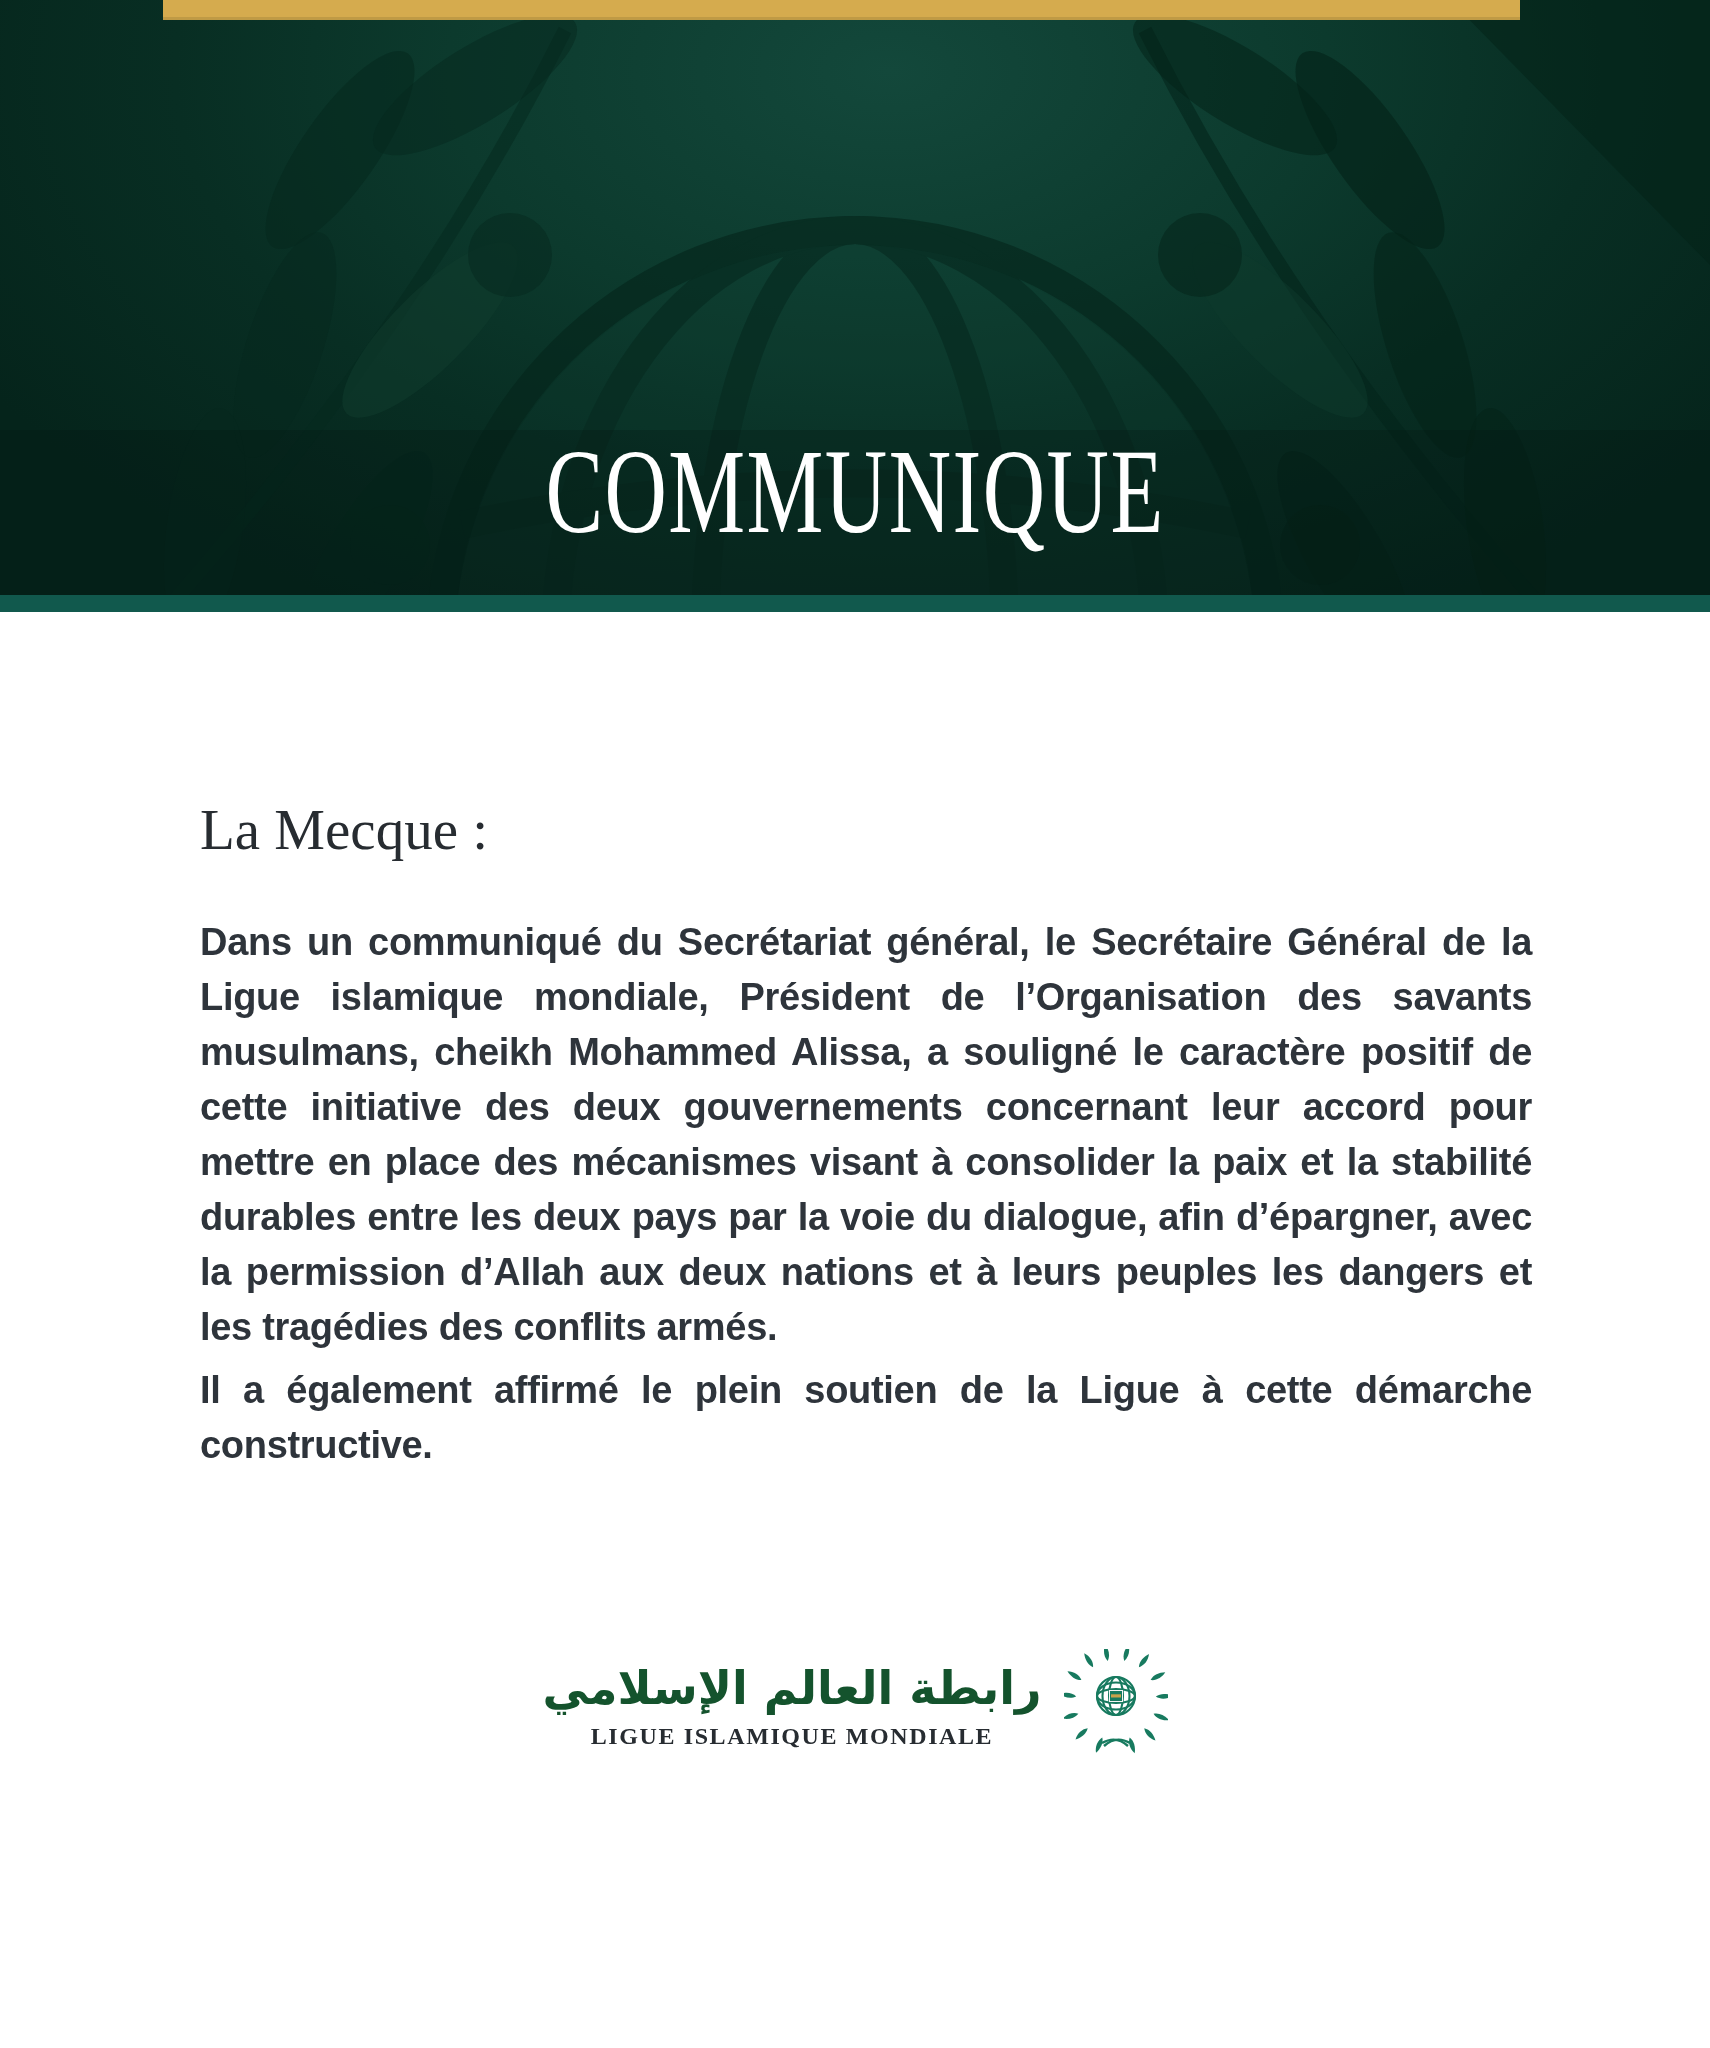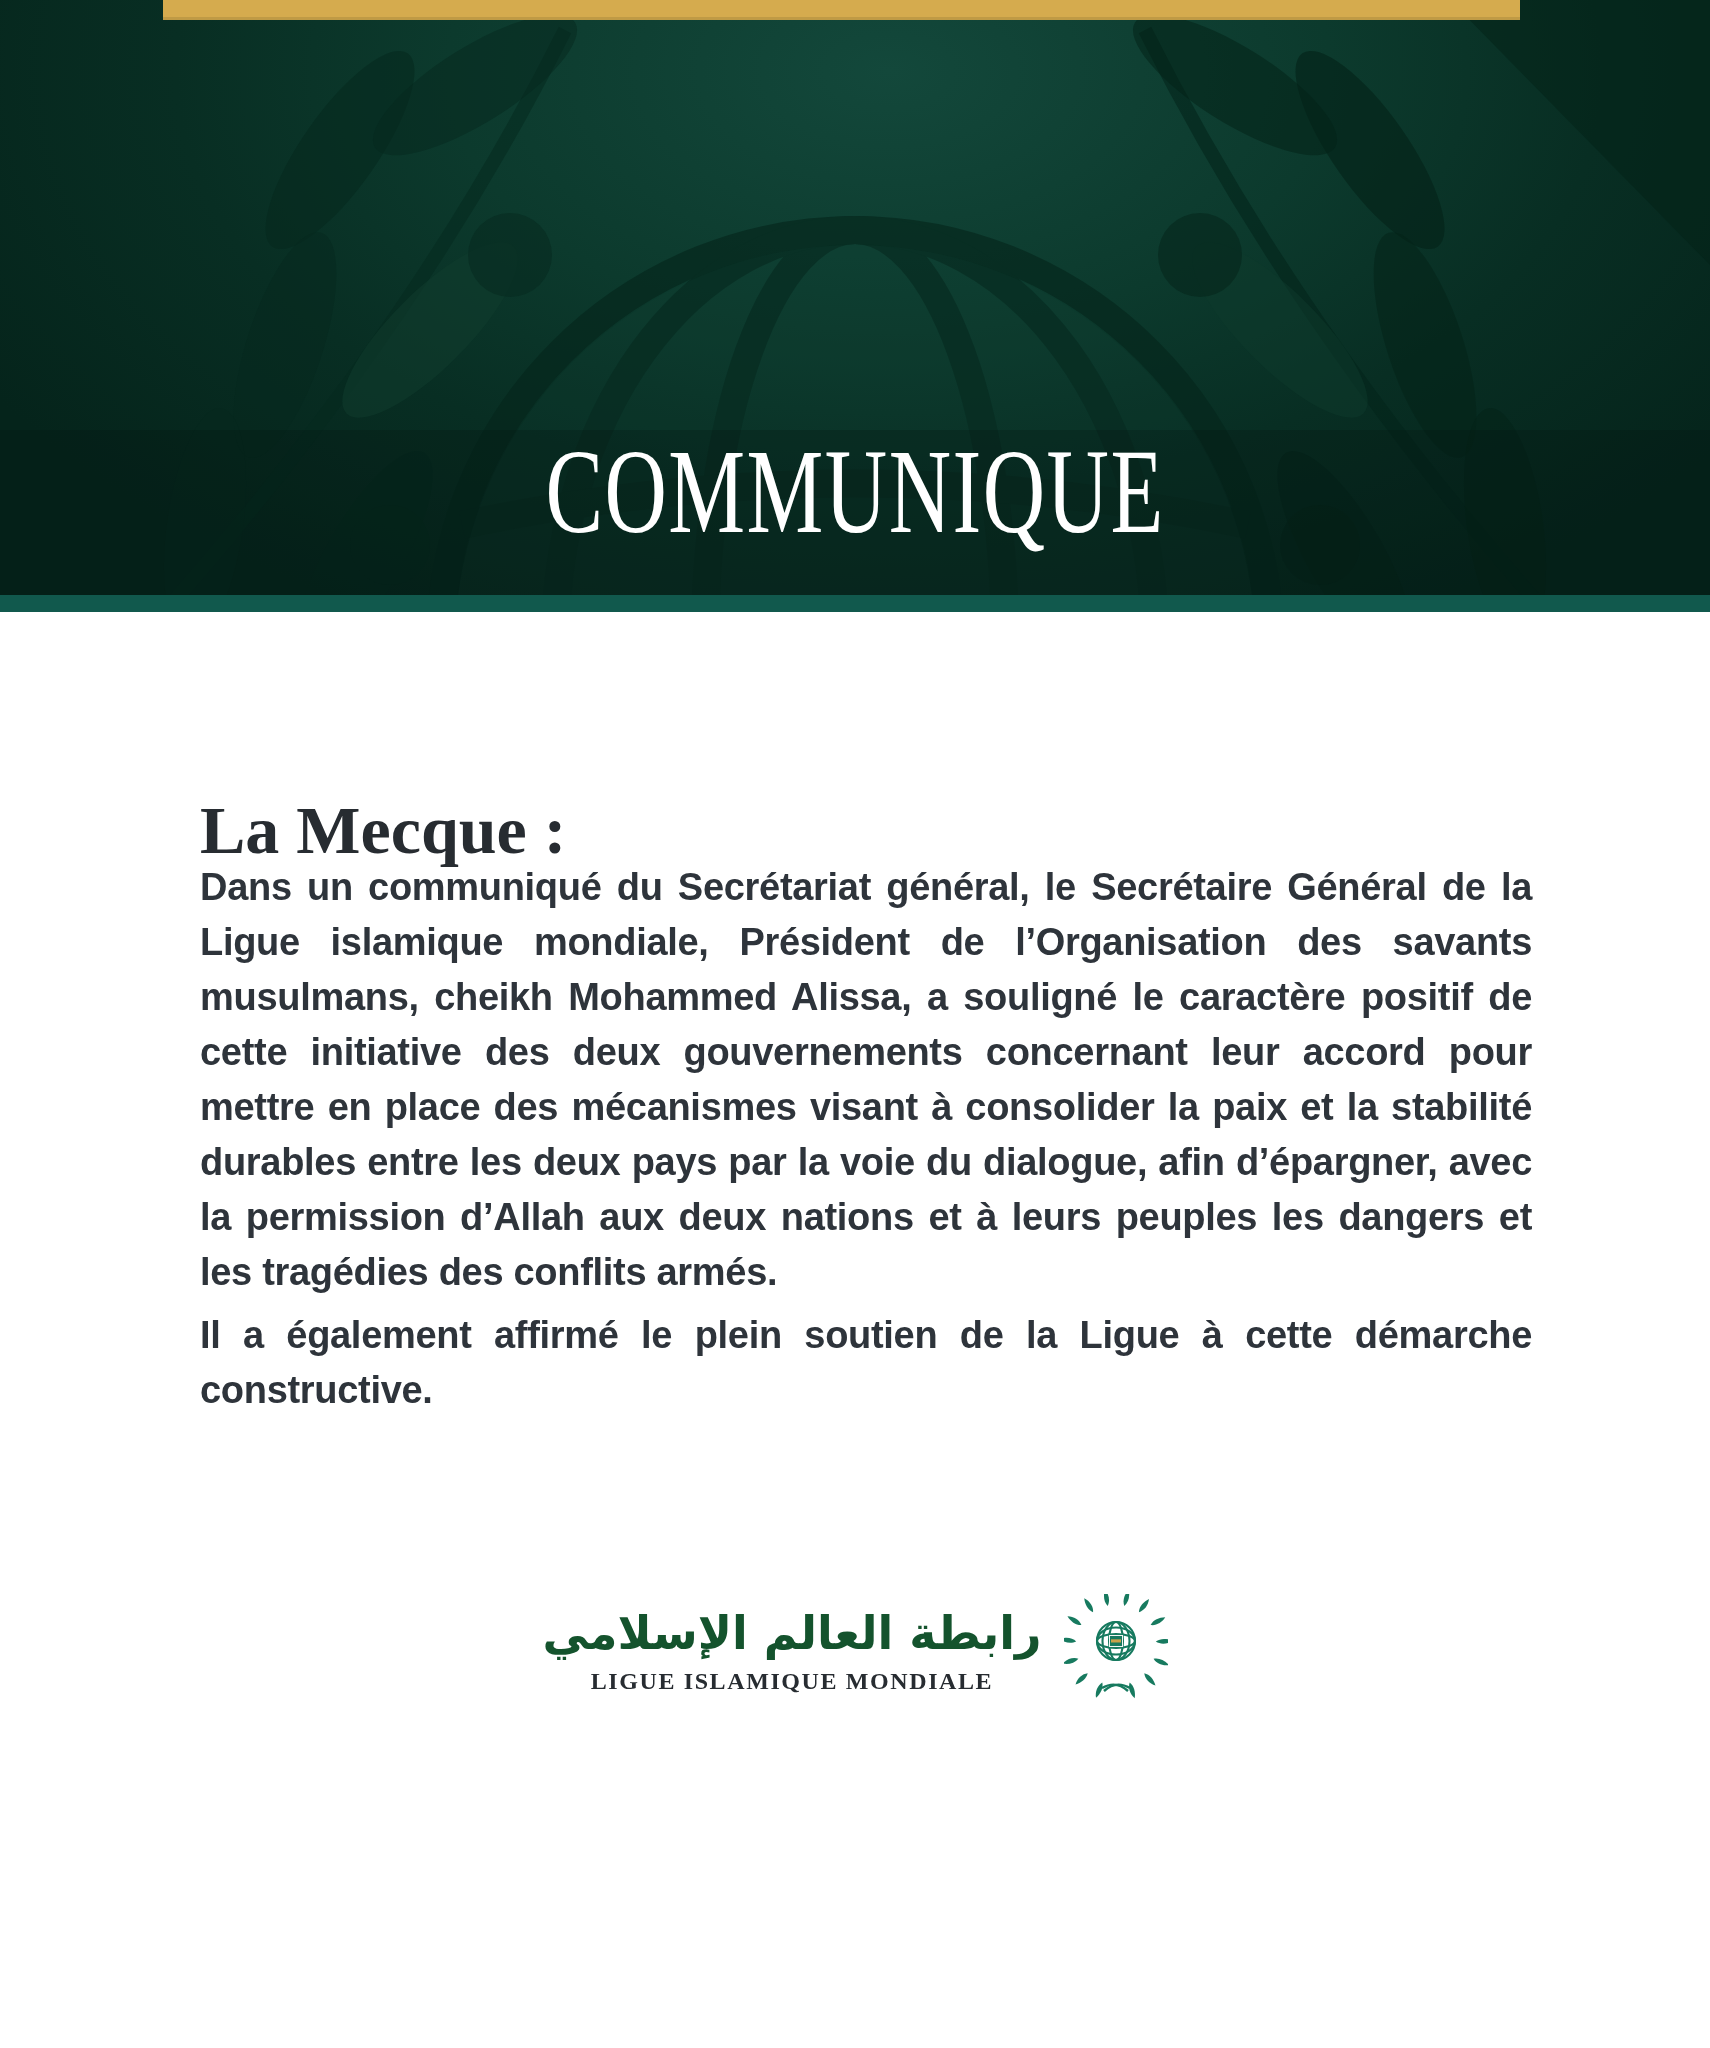--- a/index.html
+++ b/index.html
@@ -27,27 +27,27 @@
   .hero-title .squeeze{display:inline-block;transform:scaleX(.72);transform-origin:50% 50%;}
 
   
   .divider{position:absolute;top:595px;left:0;width:1710px;height:17px;background:var(--divider-teal);}
 
   
   .letter{position:absolute;top:612px;left:0;width:1710px;height:1436px;background:#fff;}
   .card-line{position:absolute;top:612px;bottom:0;width:2px;background:var(--card-line);}
   .card-line.left{left:83px;} .card-line.right{left:1645px;}
 
-  .location{margin:188px 0 0 200px;font-family:"Liberation Serif",serif;font-weight:700;
-            font-size:68px;line-height:60px;color:var(--heading-dark);}
+  .location{margin:188px 0 0 200px;font-family:"Liberation Serif",serif;font-weight:400;
+            font-size:57px;line-height:60px;color:var(--heading-dark);}
   .para{margin-left:200px;width:1332px;text-align:justify;
         font-weight:700;font-size:38px;line-height:55px;letter-spacing:-.3px;
         color:var(--text-dark);}
   .para.p1{margin-top:52px;}
-  .para.p2{}
+  .para.p2{margin-top:55px;}
   .para.p3{margin-top:8px;}
 
   
   .logo{margin-top:176px;display:flex;justify-content:center;align-items:center;gap:22px;}
   .logo-text{display:flex;flex-direction:column;align-items:center;}
   .logo-arabic{direction:rtl;font-family:"DejaVu Sans",sans-serif;font-weight:700;
                font-size:46px;line-height:64px;color:#14532d;}
   .logo-french{margin-top:4px;font-family:"Liberation Serif",serif;font-weight:700;
                font-size:24px;line-height:24px;letter-spacing:1.6px;color:var(--heading-dark);
                white-space:nowrap;}

